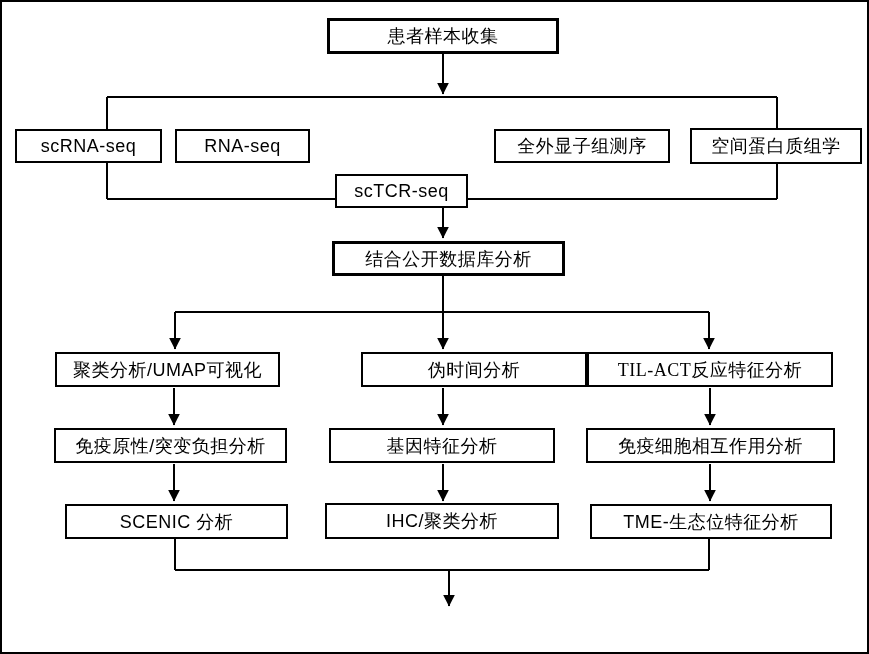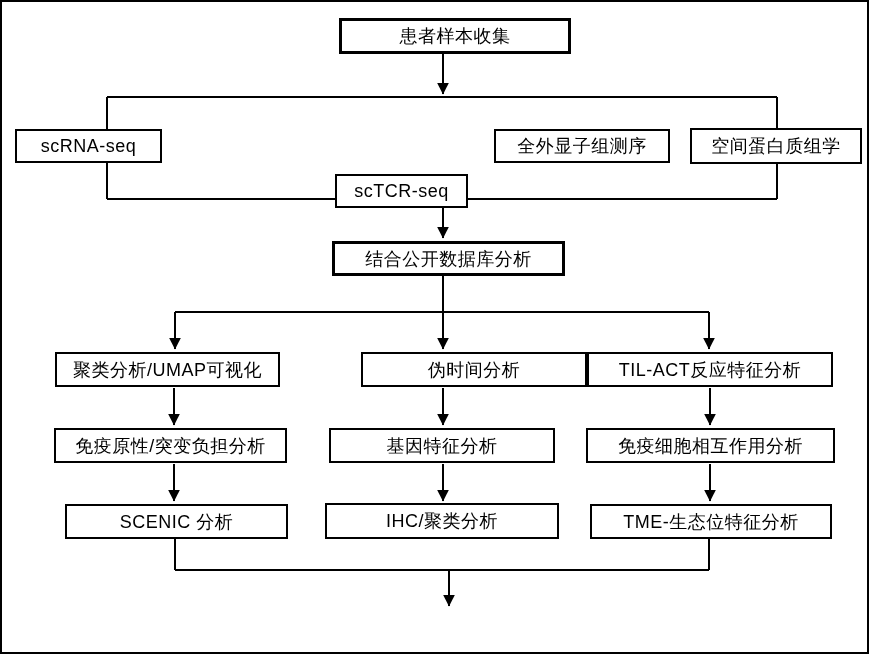--- a/index.html
+++ b/index.html
@@ -69,32 +69,33 @@
 
     <line x1="708" y1="386" x2="708" y2="423" marker-end="url(#arrow)"></line>
     <line x1="708" y1="462" x2="708" y2="499" marker-end="url(#arrow)"></line>
 
     <line x1="173" y1="537" x2="173" y2="568"></line>
     <line x1="707" y1="537" x2="707" y2="568"></line>
     <line x1="173" y1="568" x2="707" y2="568"></line>
     <line x1="447" y1="568" x2="447" y2="604" marker-end="url(#arrow)"></line>
   </svg>
 
-  <div class="node thick" style="left:325px; top:16px; width:232px; height:36px;margin-left:12px;">患者样本收集</div>
+  <div class="node thick" style="left:325px; top:16px; width:232px; height:36px;">患者样本收集</div>
 
   <div class="node" style="left:13px; top:127px; width:147px; height:34px;">scRNA-seq</div>
+  <div class="node" style="left:173px; top:127px; width:135px; height:34px;">RNA-seq</div>
   <div class="node" style="left:333px; top:127px; width:133px; height:34px;margin-top:45px;">scTCR-seq</div>
   <div class="node" style="left:492px; top:127px; width:176px; height:34px;">全外显子组测序</div>
   <div class="node" style="left:688px; top:126px; width:172px; height:36px;">空间蛋白质组学</div>
 
   <div class="node thick" style="left:330px; top:239px; width:233px; height:35px;">结合公开数据库分析</div>
 
   <div class="node" style="left:53px; top:350px; width:225px; height:35px;">聚类分析/UMAP可视化</div>
   <div class="node" style="left:327px; top:350px; width:226px; height:35px;margin-left:32px;">伪时间分析</div>
-  <div class="node" style="left:585px; top:350px; width:246px; height:35px;">TIL-ACT反应特征分析</div>
+  <div class="node" style="left:585px; top:350px; width:246px; height:35px;font-family:Liberation Serif, serif;">TIL-ACT反应特征分析</div>
 
   <div class="node" style="left:52px; top:426px; width:233px; height:35px;">免疫原性/突变负担分析</div>
   <div class="node" style="left:327px; top:426px; width:226px; height:35px;">基因特征分析</div>
   <div class="node" style="left:63px; top:502px; width:223px; height:35px;">SCENIC 分析</div>
 
   <div class="node" style="left:584px; top:426px; width:249px; height:35px;">免疫细胞相互作用分析</div>
   <div class="node" style="left:323px; top:501px; width:234px; height:36px;">IHC/聚类分析</div>
   <div class="node" style="left:588px; top:502px; width:242px; height:35px;">TME-生态位特征分析</div>
 
 

